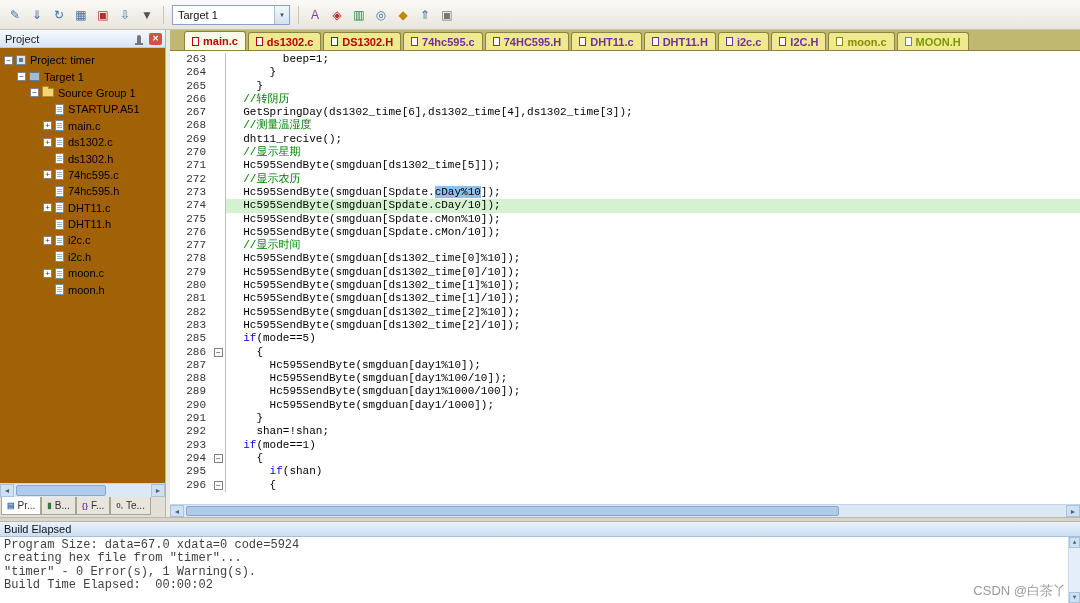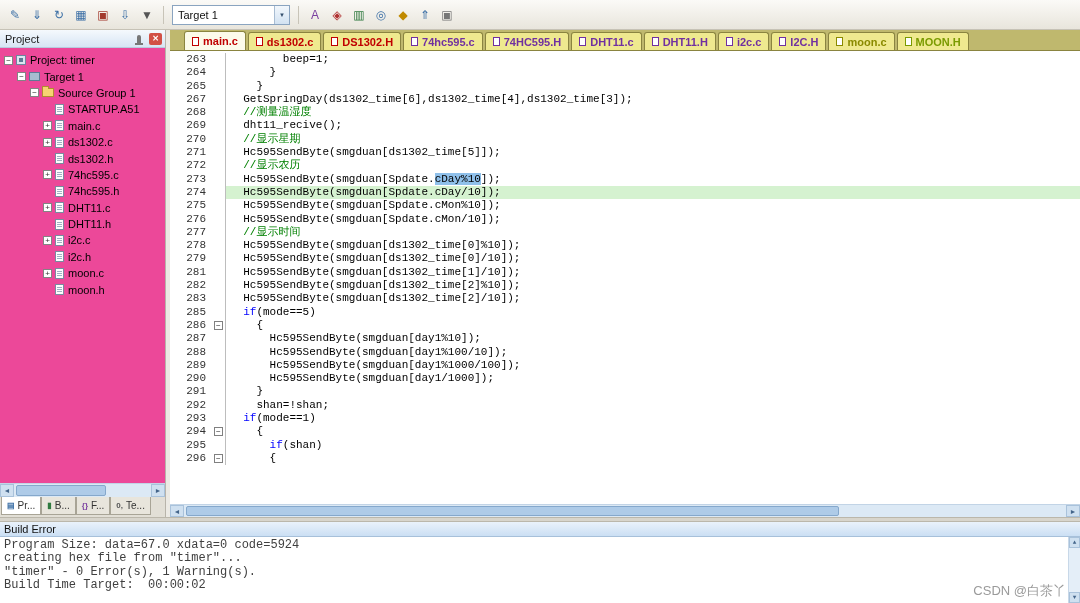--- a/index.html
+++ b/index.html
@@ -14,21 +14,21 @@
   .tb-icon{width:20px;height:20px;display:flex;align-items:center;justify-content:center;
     font-size:12px;margin:0 1px;border-radius:2px;cursor:default}
   .tb-sep{width:1px;height:18px;background:#C8C4B8;margin:0 5px}
   .target-combo{display:flex;align-items:center;width:118px;height:20px;background:#fff;
     border:1px solid #8AA4C0;margin:0 3px}
   .combo-text{flex:1;font-size:11px;padding-left:5px;color:#111}
   .combo-arrow{width:15px;height:18px;background:linear-gradient(#F2F7FC,#D2E2F2);
     border-left:1px solid #A8BCD2;font-size:6px;display:flex;align-items:center;justify-content:center;color:#35506E}
 
   
-  #project-panel{position:absolute;left:0;top:30px;width:166px;height:467px;background:#ec4899;
+  #project-panel{position:absolute;left:0;top:30px;width:166px;height:467px;background:#a16207;
     border-right:1px solid #B8B4AA;display:flex;flex-direction:column}
   .panel-header{height:18px;background:linear-gradient(#F5F9FD,#D7E5F4);border-bottom:1px solid #B9CBDE;
     display:flex;align-items:center;padding:0 3px 0 5px;flex:none}
   .panel-title{flex:1;font-size:11px;color:#1A1A1A}
   .ph-btn{width:14px;height:13px;display:flex;align-items:center;justify-content:center;font-size:9px;color:#444}
   .pin{width:4px;height:8px;background:#777;border-radius:2px 2px 0 0;position:relative}
   .pin::after{content:"";position:absolute;left:-2px;bottom:-2px;width:8px;height:2px;background:#777}
   .ph-btn.close{color:#fff;background:#D25045;border-radius:2px;font-size:8px;margin-left:3px;width:13px;height:12px;font-weight:bold}
   .tree{flex:1;overflow:hidden;padding-top:4px}
   .tree-row{display:flex;align-items:center;height:16.4px;font-size:11px;white-space:nowrap;color:#000}
@@ -315,20 +315,25 @@
           <span class="ln">264</span>
           <span class="fold"></span>
           <span class="ct">      }</span>
         </div>
         <div class="code-line">
           <span class="ln">265</span>
           <span class="fold"></span>
           <span class="ct">    }</span>
         </div>
         <div class="code-line">
+          <span class="ln">266</span>
+          <span class="fold"></span>
+          <span class="ct comment">  //转阴历</span>
+        </div>
+        <div class="code-line">
           <span class="ln">267</span>
           <span class="fold"></span>
           <span class="ct">  GetSpringDay(ds1302_time[6],ds1302_time[4],ds1302_time[3]);</span>
         </div>
         <div class="code-line">
           <span class="ln">268</span>
           <span class="fold"></span>
           <span class="ct comment">  //测量温湿度</span>
         </div>
         <div class="code-line">
@@ -378,20 +383,25 @@
         </div>
         <div class="code-line">
           <span class="ln">278</span>
           <span class="fold"></span>
           <span class="ct">  Hc595SendByte(smgduan[ds1302_time[0]%10]);</span>
         </div>
         <div class="code-line">
           <span class="ln">279</span>
           <span class="fold"></span>
           <span class="ct">  Hc595SendByte(smgduan[ds1302_time[0]/10]);</span>
+        </div>
+        <div class="code-line">
+          <span class="ln">280</span>
+          <span class="fold"></span>
+          <span class="ct">  Hc595SendByte(smgduan[ds1302_time[1]%10]);</span>
         </div>
         <div class="code-line">
           <span class="ln">281</span>
           <span class="fold"></span>
           <span class="ct">  Hc595SendByte(smgduan[ds1302_time[1]/10]);</span>
         </div>
         <div class="code-line">
           <span class="ln">282</span>
           <span class="fold"></span>
           <span class="ct">  Hc595SendByte(smgduan[ds1302_time[2]%10]);</span>
@@ -474,28 +484,28 @@
           <span class="sb-thumb editor-thumb"></span>
         </span>
       <span class="sb-arrow">►</span>
     </div>
   </div>
 
   <div id="build-splitter"></div>
 
   <div id="build-panel">
     <div class="bo-header">
-      <span>Build Error</span>
+      <span>Build Elapsed</span>
     </div>
     <div class="bo-content">
       <div>
           <div class="bo-line">Program Size: data=67.0 xdata=0 code=5924</div>
           <div class="bo-line">creating hex file from "timer"...</div>
           <div class="bo-line">"timer" - 0 Error(s), 1 Warning(s).</div>
-          <div class="bo-line">Build Time Target:  00:00:02</div>
+          <div class="bo-line">Build Time Elapsed:  00:00:02</div>
         </div>
       <div class="watermark">CSDN @白茶丫</div>
       <div class="vscroll">
         <span class="sb-arrow">▲</span>
         <span class="sb-arrow">▼</span>
       </div>
     </div>
   </div>
 
 </div>

